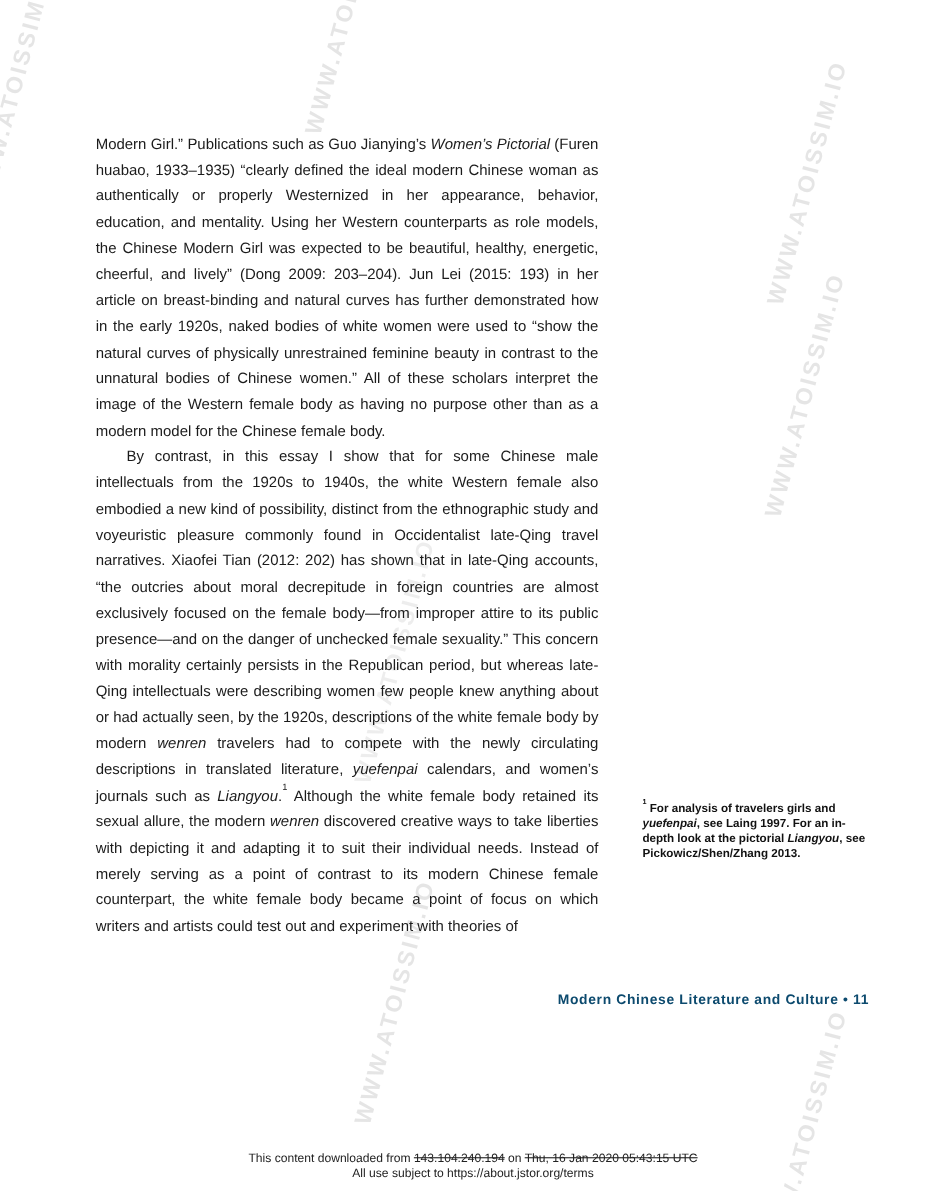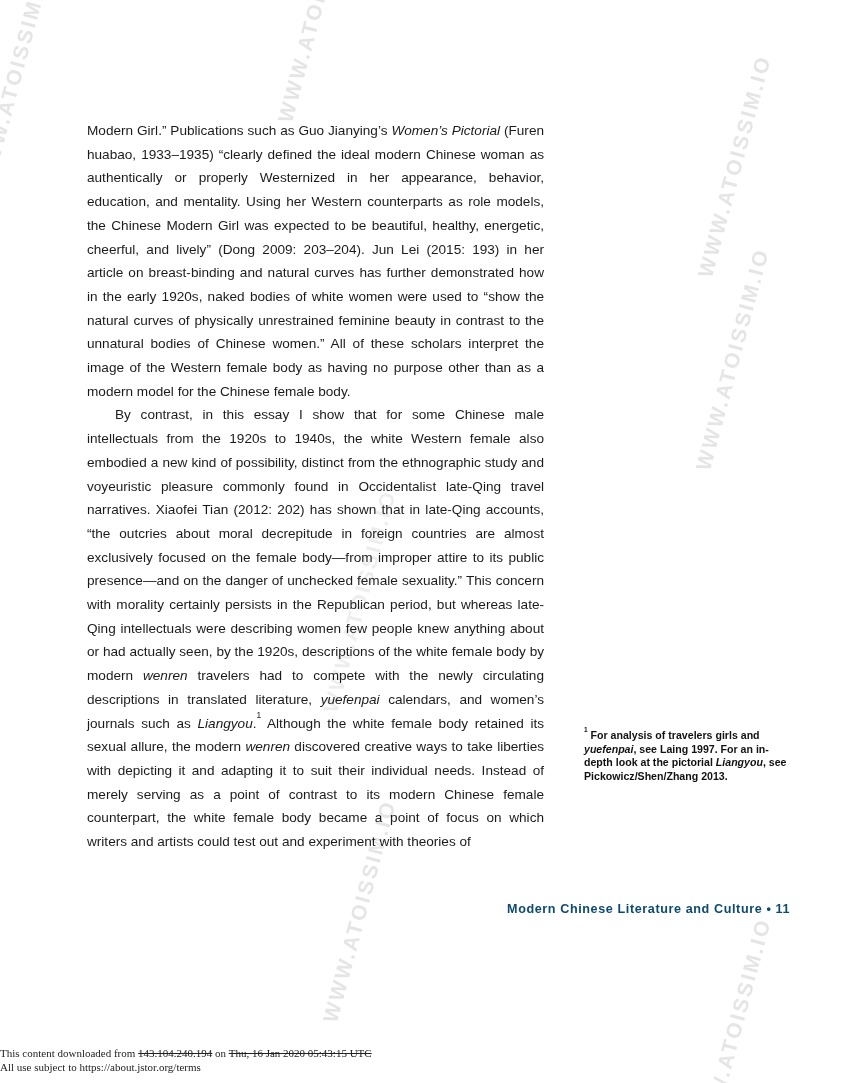--- a/index.html
+++ b/index.html
@@ -72,22 +72,22 @@
     letter-spacing: 0.6px;
     color: #0c4a6e;
   }
 
   
   .jstor-stamp {
     position: absolute;
     left: 0;
     right: 0;
     top: 1046px;
-    text-align: left;
-    font-family: Liberation Serif, serif;
+    text-align: center;
+    font-family: Liberation Sans, sans-serif;
     font-size: 11px;
     line-height: 14px;
     color: #222222;
   }
   .redacted {
     text-decoration: line-through;
     filter: blur(0.7px);
   }
 </style>
 </head>

